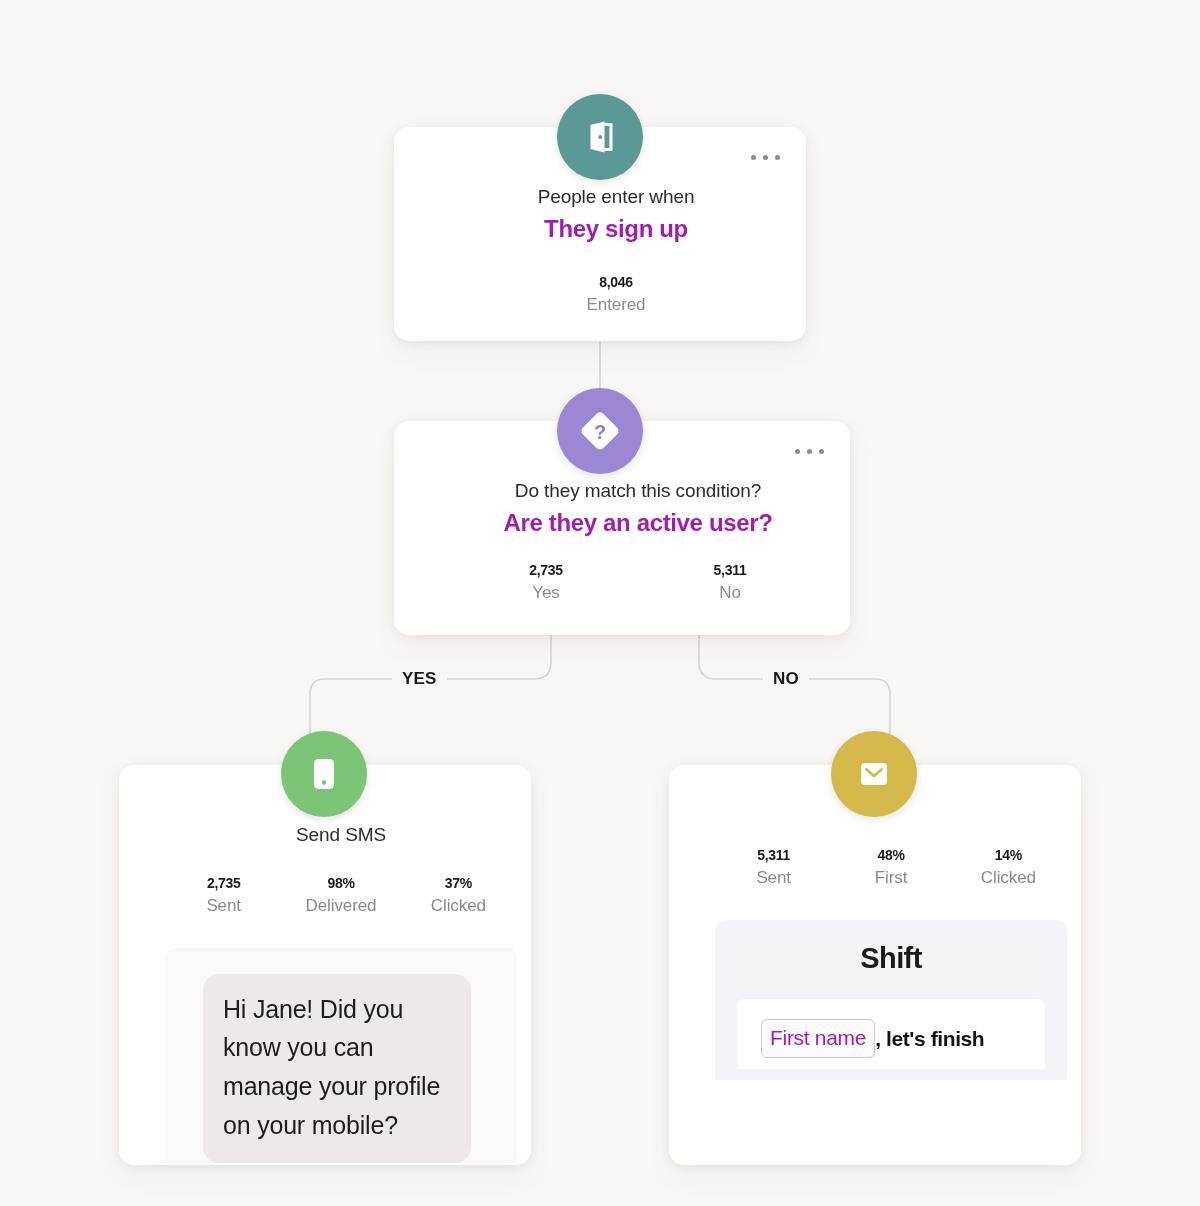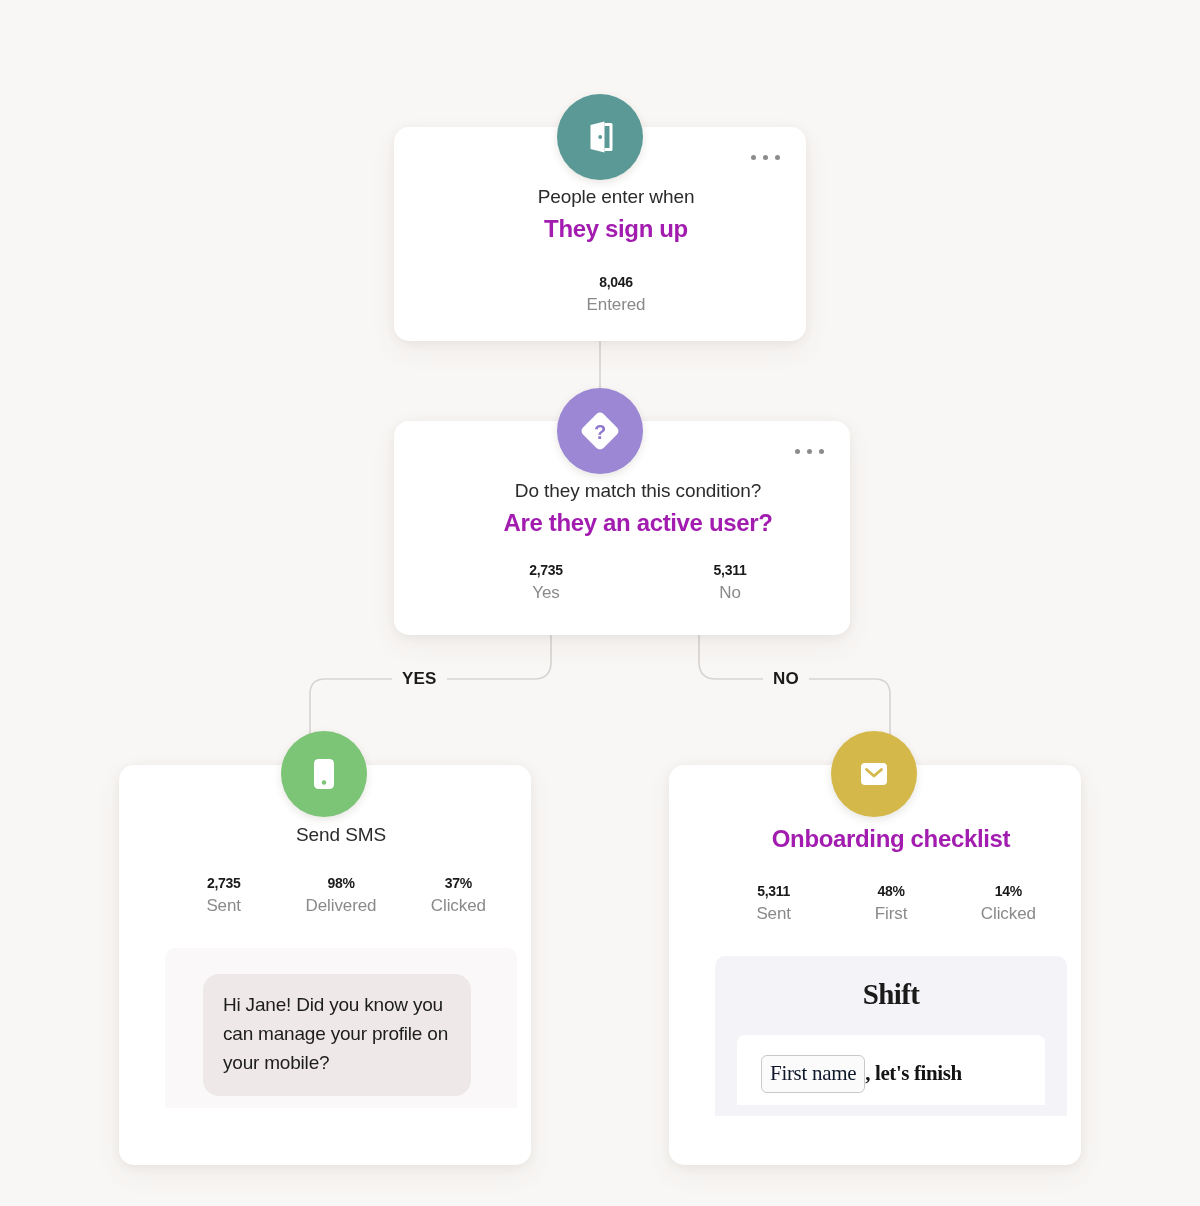--- a/index.html
+++ b/index.html
@@ -89,32 +89,31 @@
     border-radius: 10px 10px 0 0;
     padding: 26px 0 0 0;
     min-height: 160px;
   }
   .sms-bubble {
     margin-left: 38px;
     max-width: 268px;
     background: #efe8e8;
     border-radius: 16px;
     padding: 16px 20px 18px 20px;
-    font-size: 19px; line-height: 1.55; color: #1d1d1d;
+    font-size: 25px; line-height: 1.55; color: #1d1d1d;
     text-align: left; letter-spacing: -0.2px;
   }
 
   
   .email-preview {
     margin: 32px 14px 0 14px;
     background: #f4f4f8;
     border-radius: 10px 10px 0 0;
     padding: 22px 0 0 0;
     min-height: 160px;
-    font-family: Liberation Serif, serif;
   }
   .email-brand {
     text-align: center;
     font-size: 29px; font-weight: 700; color: #1a1a1a;
     letter-spacing: -0.6px;
     margin-bottom: 24px;
   }
   .email-sheet {
     margin: 0 22px;
     background: #ffffff;
@@ -126,21 +125,21 @@
     font-size: 21px; font-weight: 700; color: #141414;
     letter-spacing: -0.4px; line-height: 1.5;
     text-align: left;
     display: flex; align-items: center; flex-wrap: wrap;
   }
   .merge-tag {
     display: inline-block;
     border: 1px solid #c9c9c9;
     border-radius: 6px;
     background: #fbfbfb;
-    color: #0f172a;
+    color: #a21caf;
     font-weight: 400;
     padding: 2px 8px 3px 8px;
     font-size: 21px;
     letter-spacing: -0.3px;
   }
 </style>
 </head>
 <body style="background: rgb(249, 247, 245);">
 
 <div id="stage">
@@ -240,21 +239,20 @@
   </div>
 
   <div class="node-icon" id="email-icon">
     <svg width="42" height="42" viewBox="0 0 42 42" fill="none">
       <rect x="8" y="10" width="26" height="22" rx="4" fill="#ffffff"></rect>
       <path d="M13.5 16.5 L21 23 L28.5 16.5" stroke="#d4b84a" stroke-width="2.8" fill="none" stroke-linecap="round" stroke-linejoin="round"></path>
     </svg>
   </div>
   <div class="card action-card" id="email-card">
     <div class="card-body">
-      <div class="title">Onboarding checklist</div>
       <div class="stats">
         <div class="stat">
           <div class="v">5,311</div>
           <div class="l">Sent</div>
         </div>
         <div class="stat">
           <div class="v">48%</div>
           <div class="l">First</div>
         </div>
         <div class="stat">

